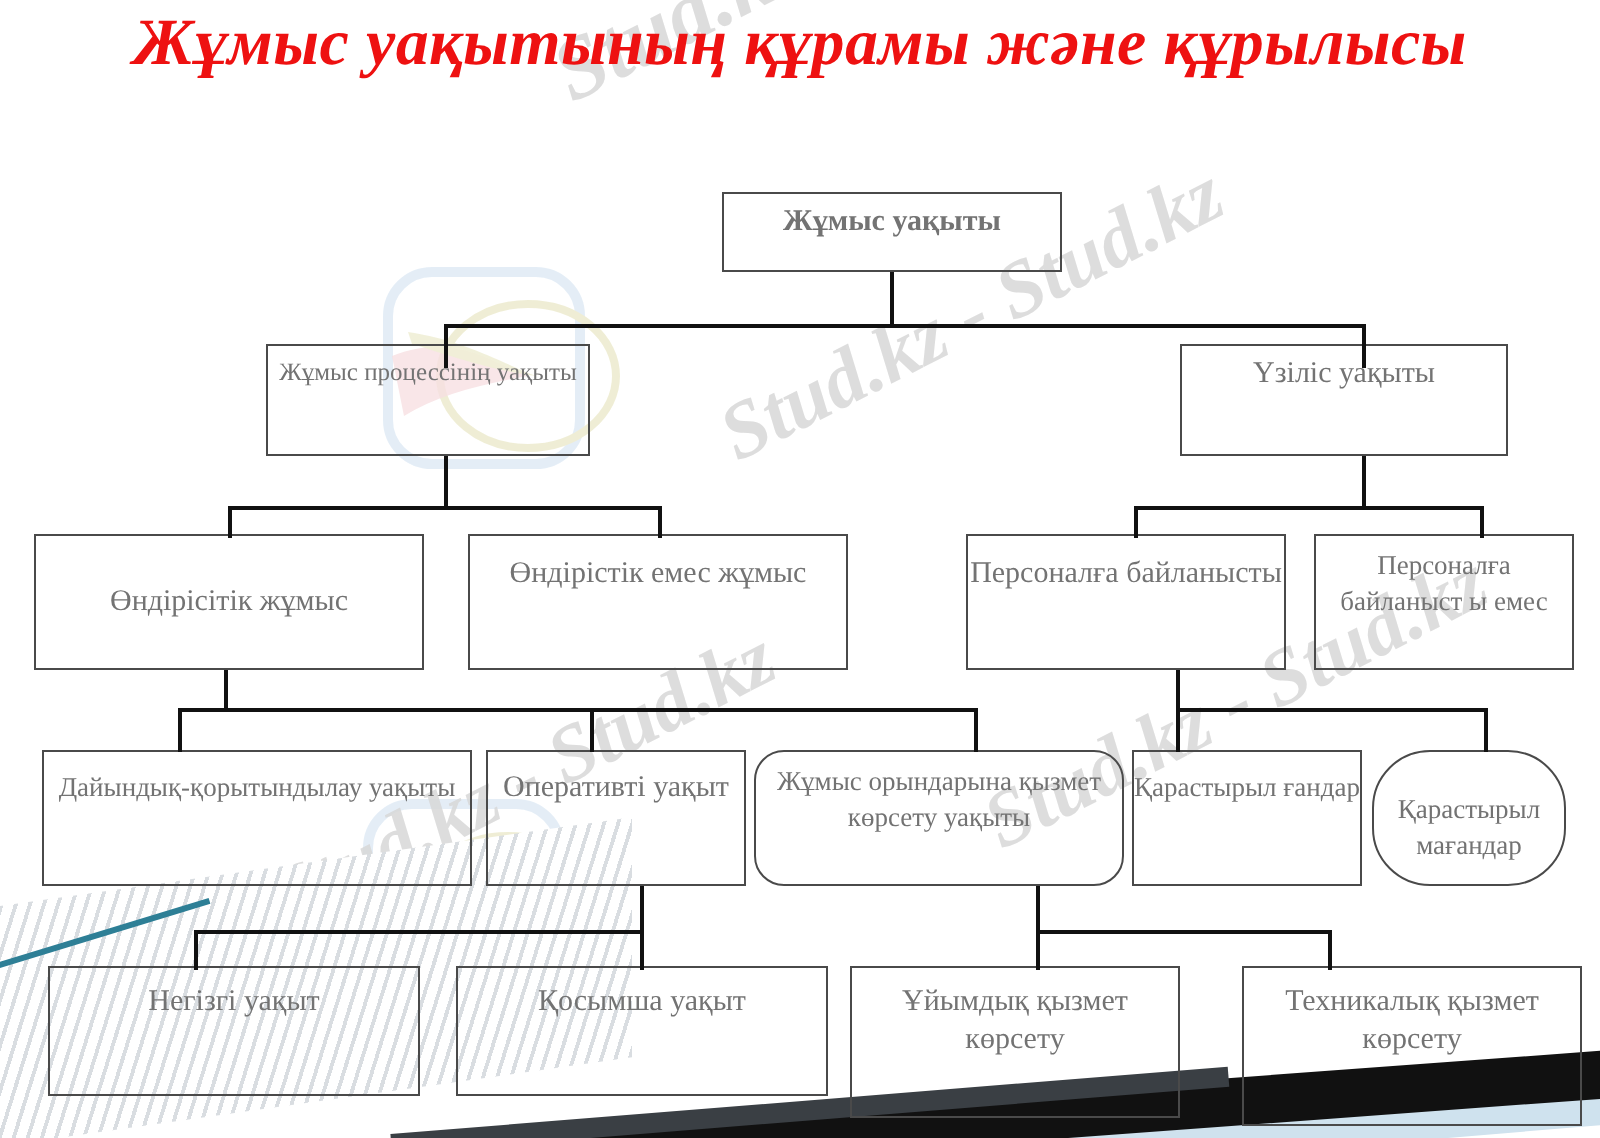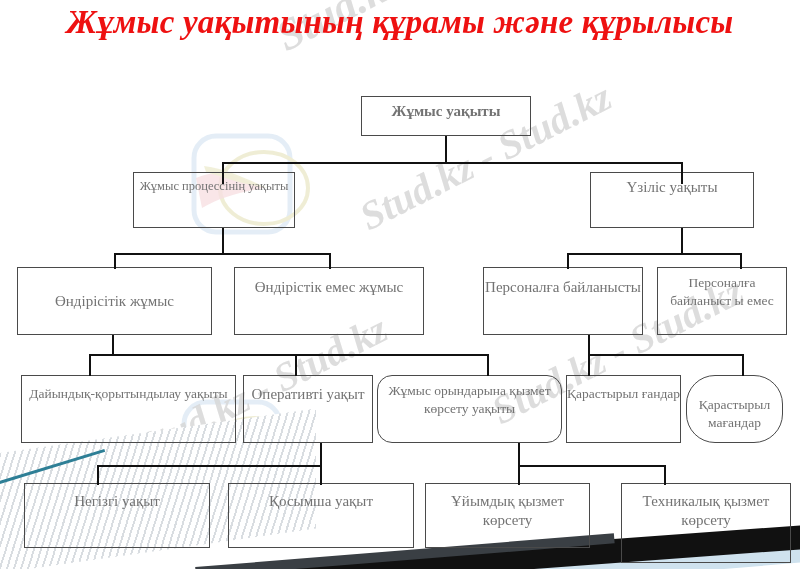--- a/index.html
+++ b/index.html
@@ -228,16 +228,16 @@
     <div class="line v" style="left:97px; top:465px; height:20px;"></div>
     <div class="line v" style="left:320px; top:465px; height:20px;"></div>
 
     <div class="line v" style="left:518px; top:443px; height:24px;"></div>
     <div class="line h" style="left:518px; top:465px; width:148px;"></div>
     <div class="line v" style="left:518px; top:465px; height:20px;"></div>
     <div class="line v" style="left:664px; top:465px; height:20px;"></div>
 
     <div class="node" style="left:228px; top:483px; width:186px; height:65px; padding-top:8px;">Қосымша уақыт</div>
     <div class="node" style="left:24px; top:483px; width:186px; height:65px; padding-top:8px;">Негізгі уақыт</div>
-    <div class="node" style="left:425px; top:483px; width:165px; height:65px; padding-top:8px;">Ұйымдық қызмет көрсету</div>
+    <div class="node" style="left:425px; top:483px; width:165px; height:76px; padding-top:8px;">Ұйымдық қызмет көрсету</div>
     <div class="node" style="left:621px; top:483px; width:170px; height:80px; padding-top:8px;">Техникалық қызмет көрсету</div>
   </div>
 </div>
 
 </body></html>

